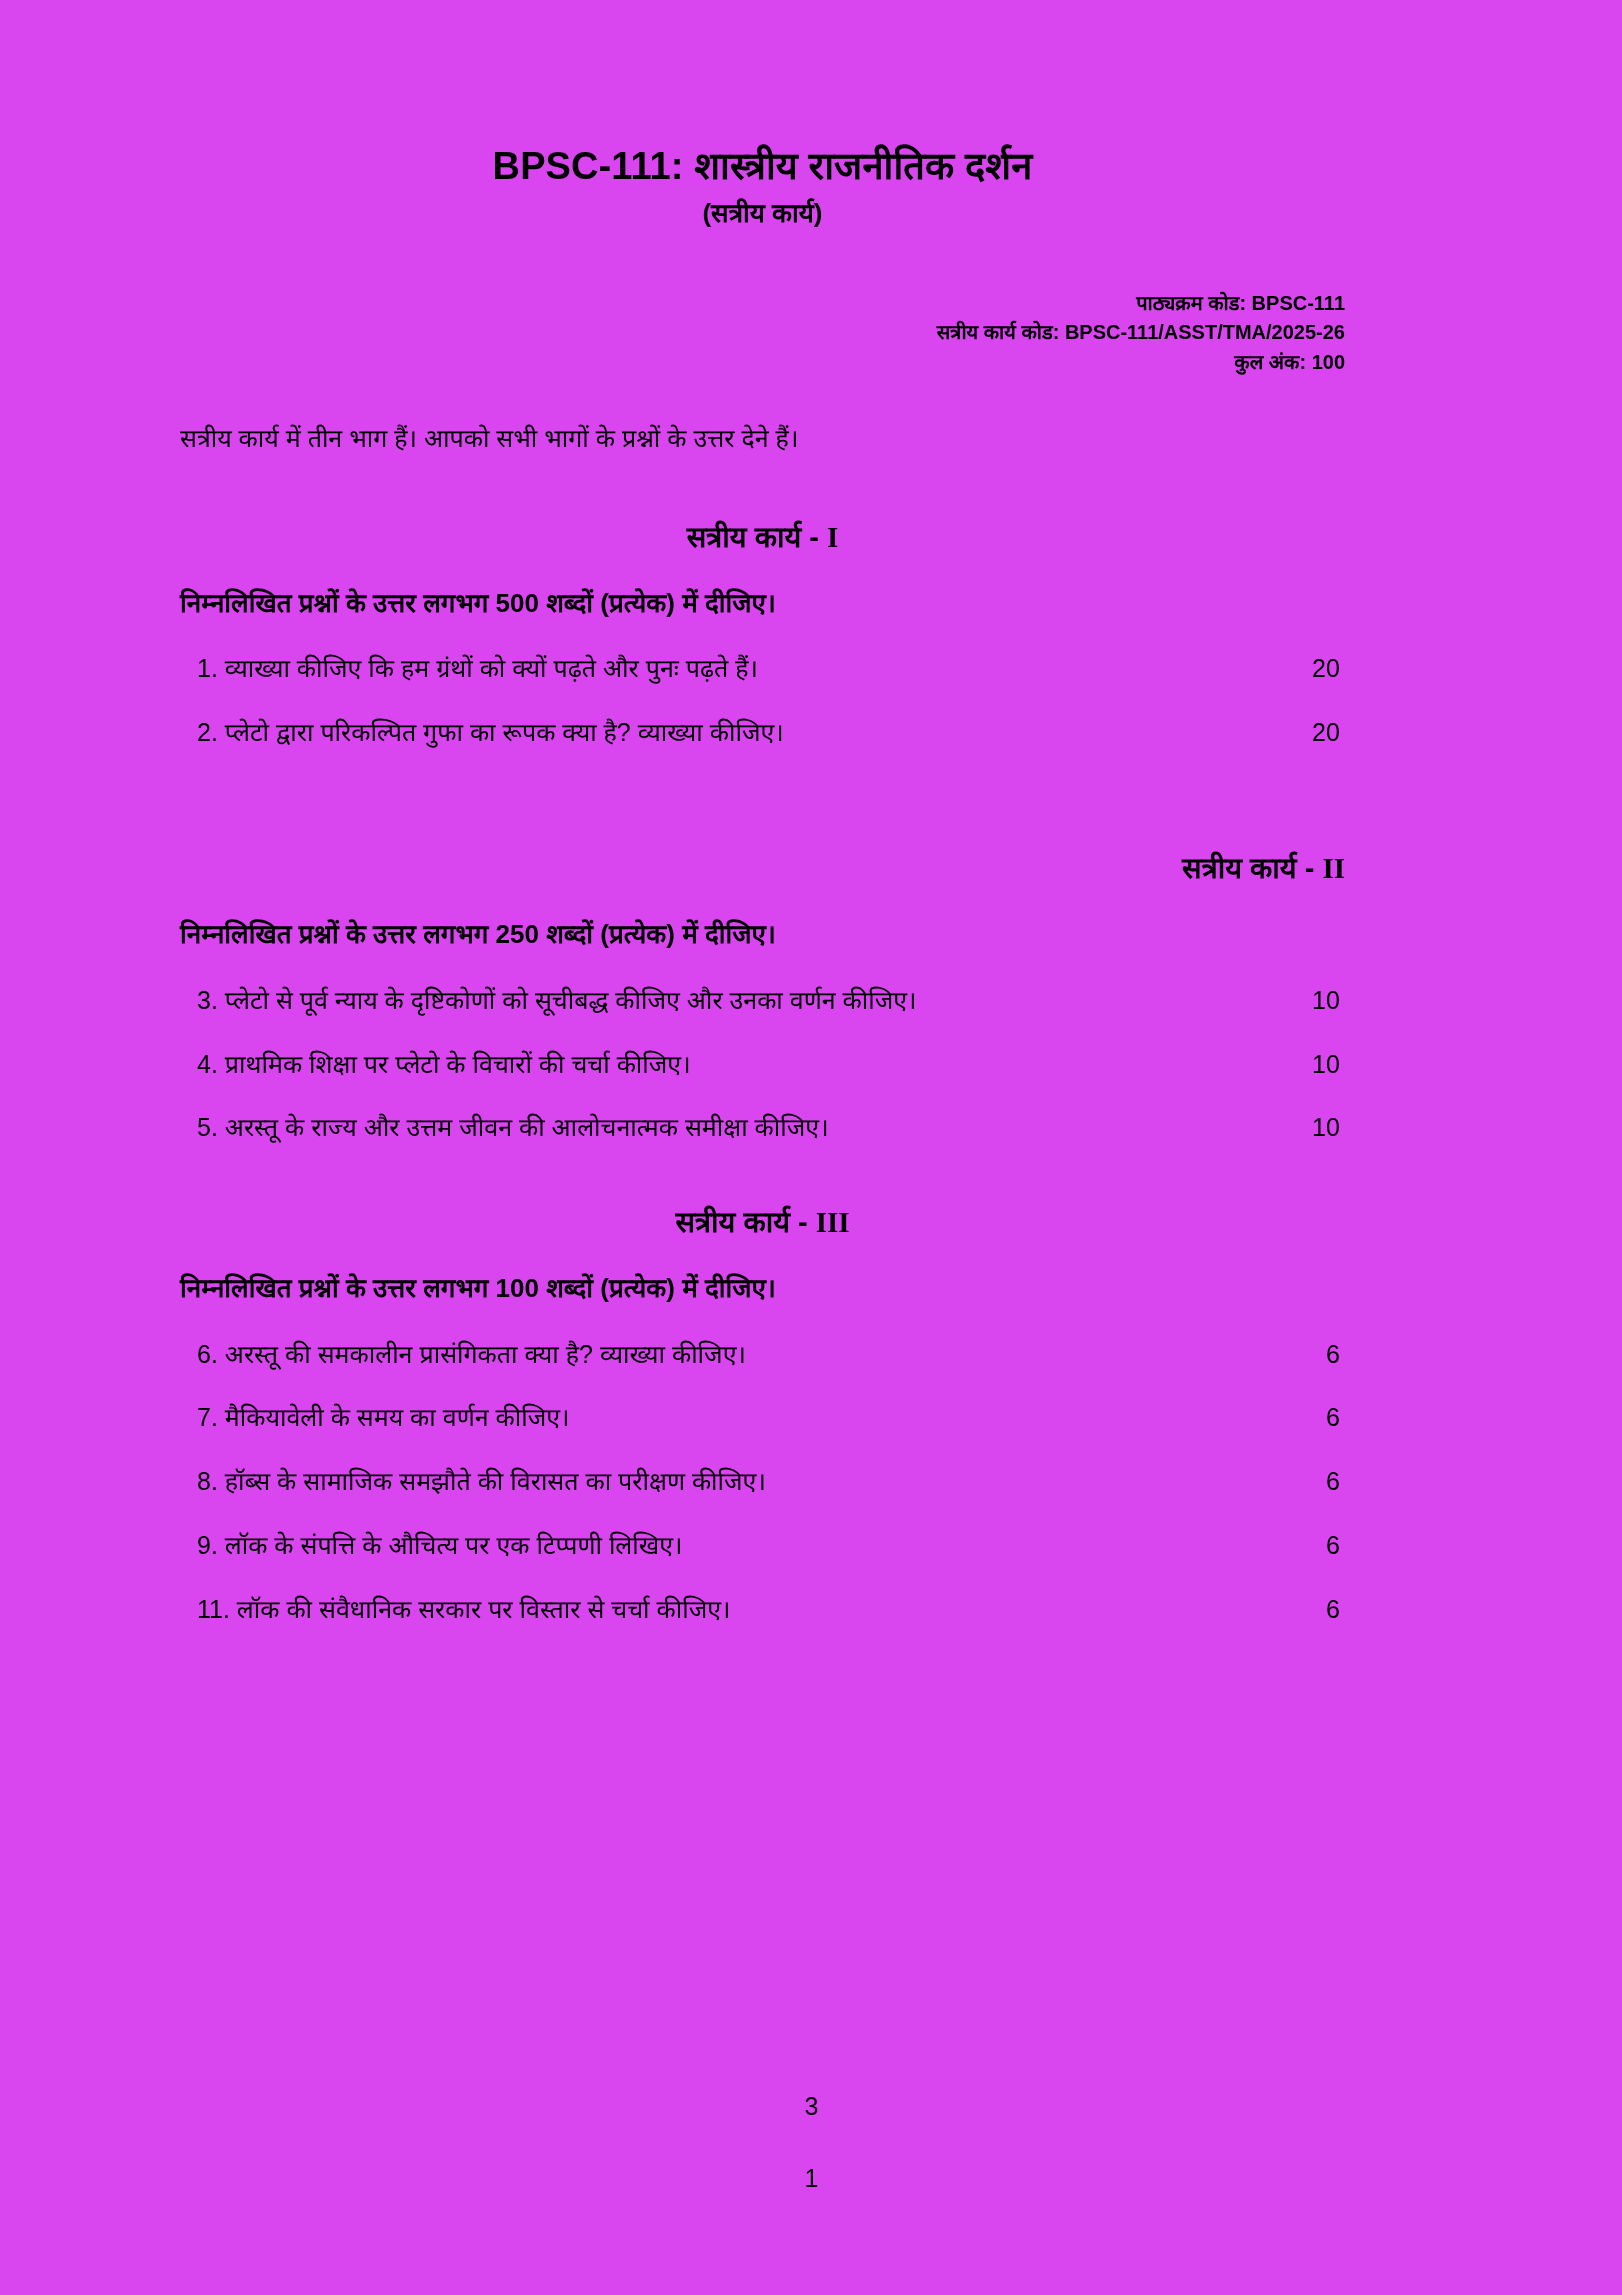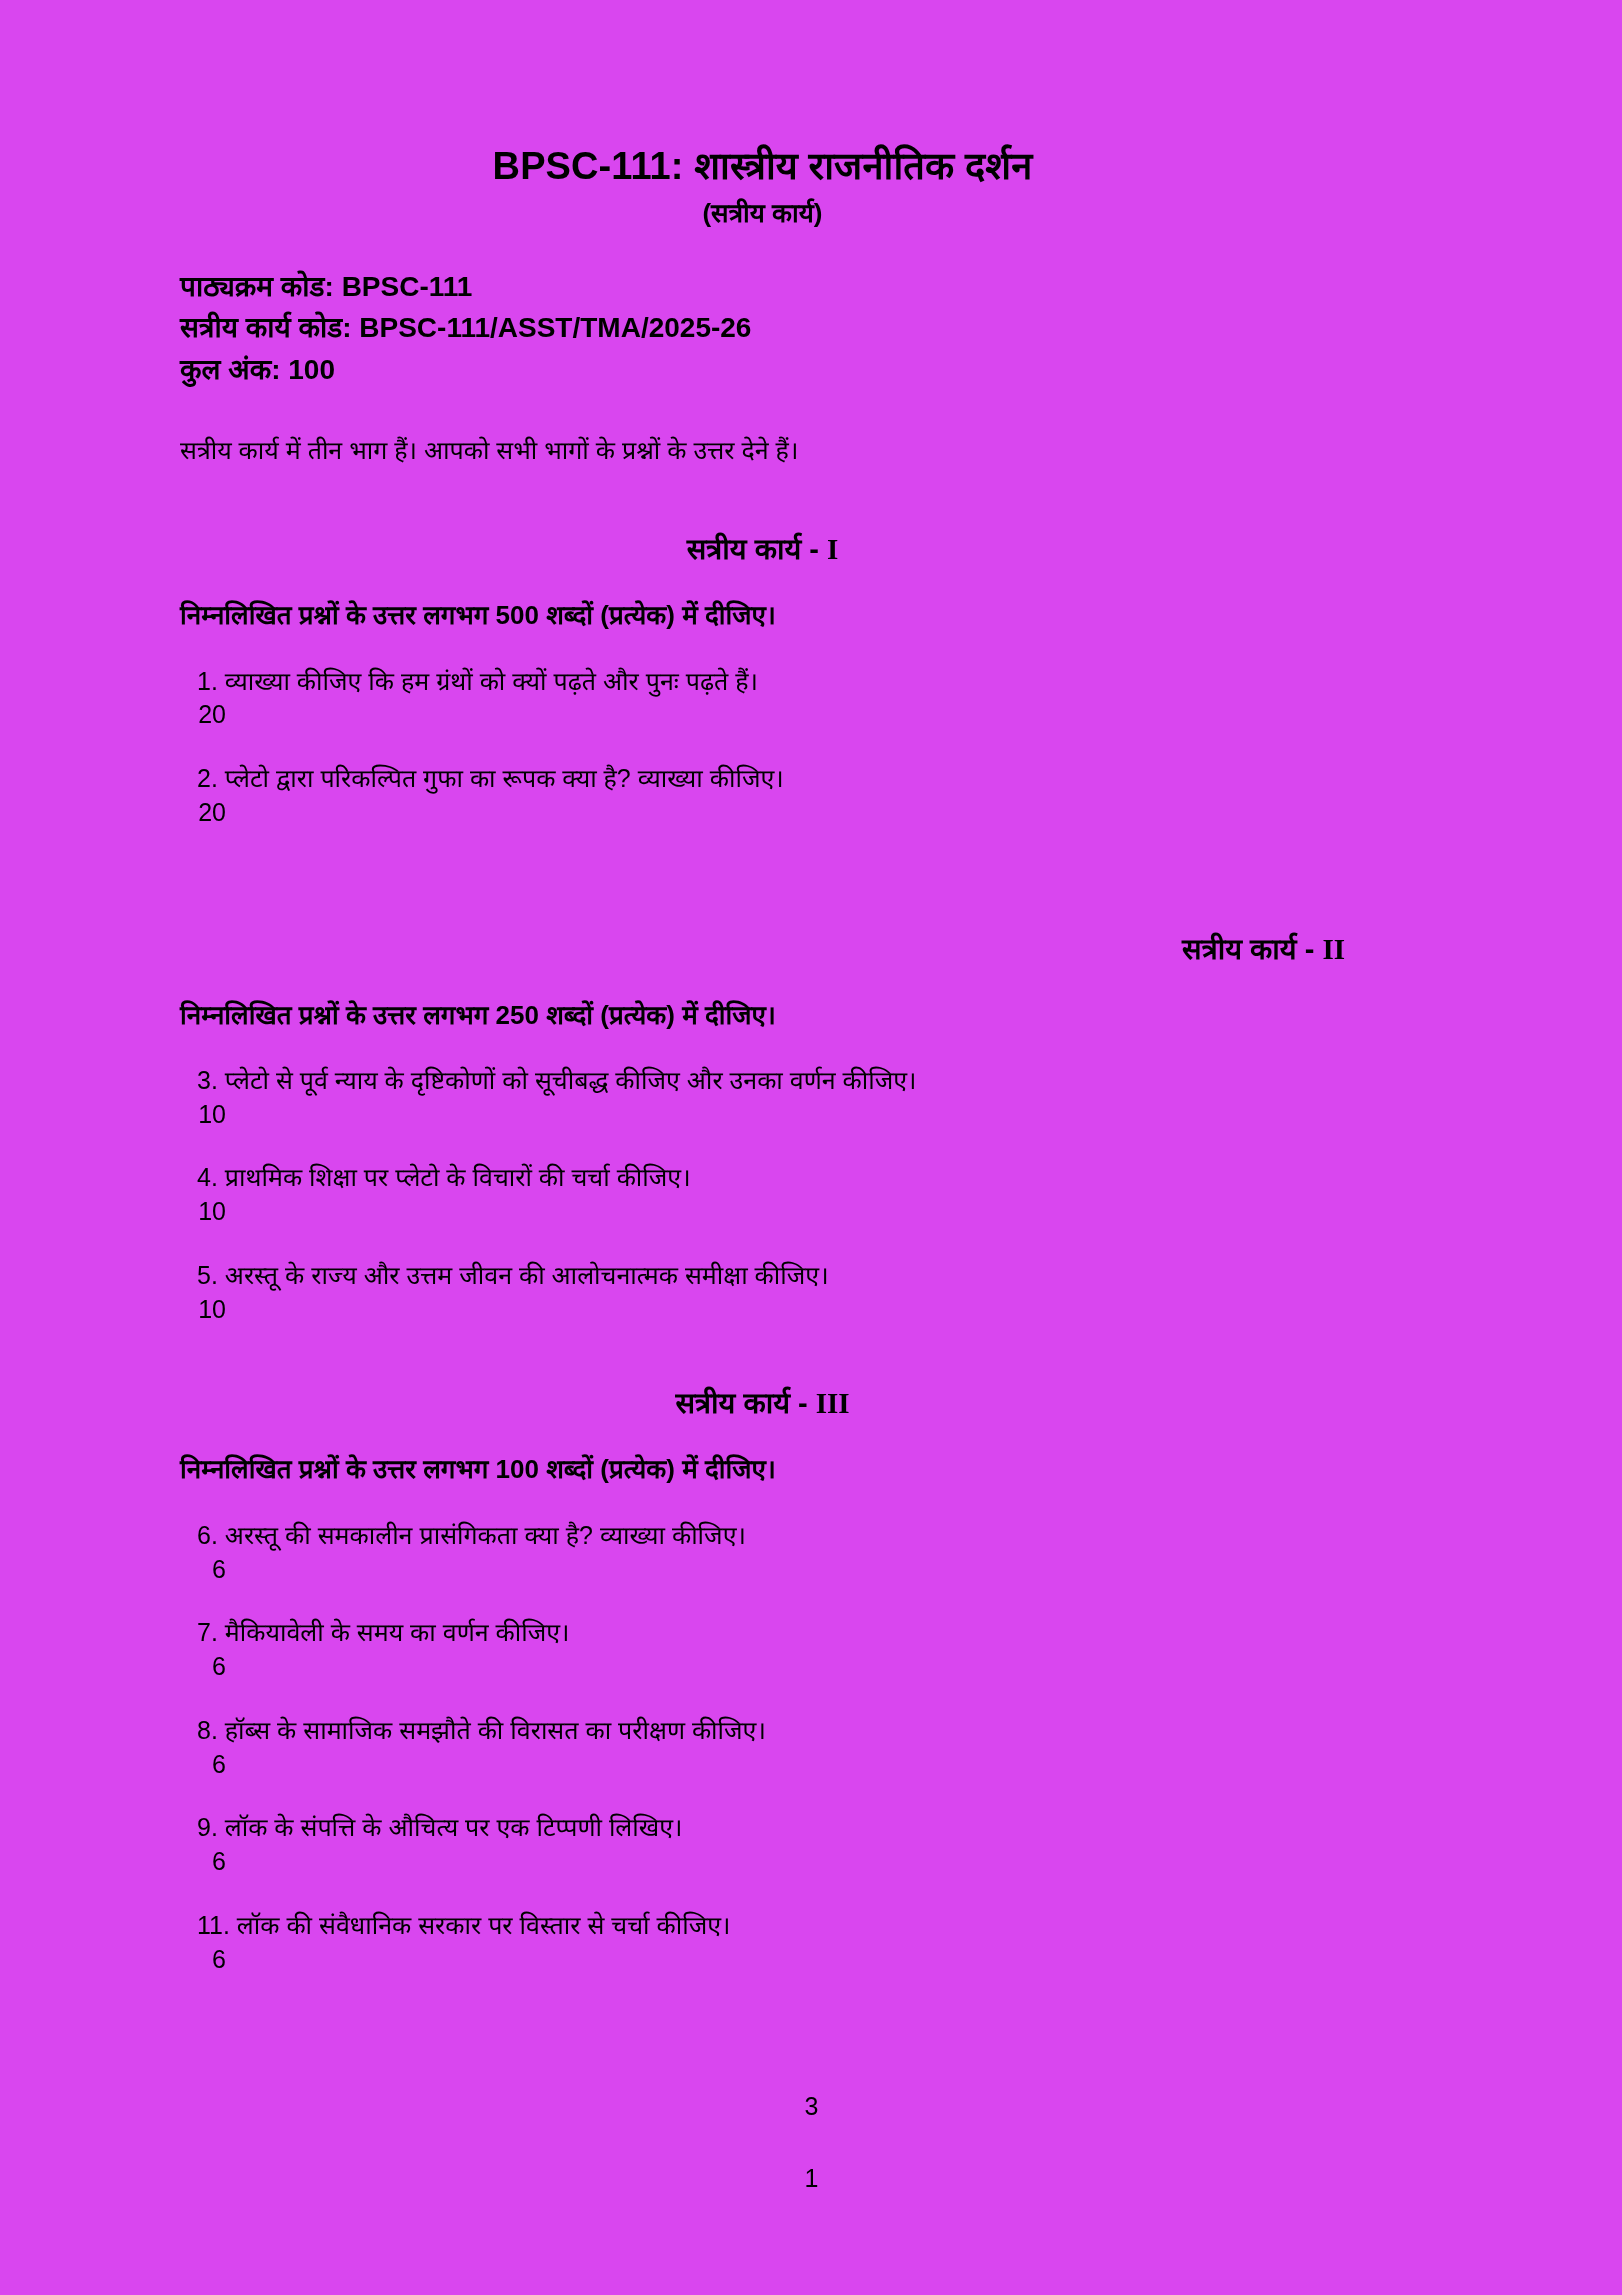--- a/index.html
+++ b/index.html
@@ -45,24 +45,25 @@
   .doc-subtitle {
     text-align: center;
     font-size: 26px;
     font-weight: bold;
     line-height: 1.3;
     margin-top: 6.5px;
   }
 
   
   .meta {
-    margin-top: 35px;
-    font-size: 28px;
+    margin-top: 58px;
+    font-size: 20px;
     font-weight: bold;
     line-height: 1.48;
+    text-align: right;
   }
 
   .meta-line {
     white-space: nowrap;
   }
 
   
   .intro {
     margin-top: 43px;
     font-size: 25px;
@@ -95,21 +96,20 @@
     margin-top: 31px;
   }
 
   .question-row {
     display: flex;
     align-items: baseline;
     justify-content: space-between;
     font-size: 25px;
     line-height: 1.35;
     margin-bottom: 30px;
-    flex-direction: column;
   }
 
   .question-row:last-child {
     margin-bottom: 0;
   }
 
   .question-text {
     padding-left: 17px;
     flex: 0 1 auto;
     max-width: 1021px;

